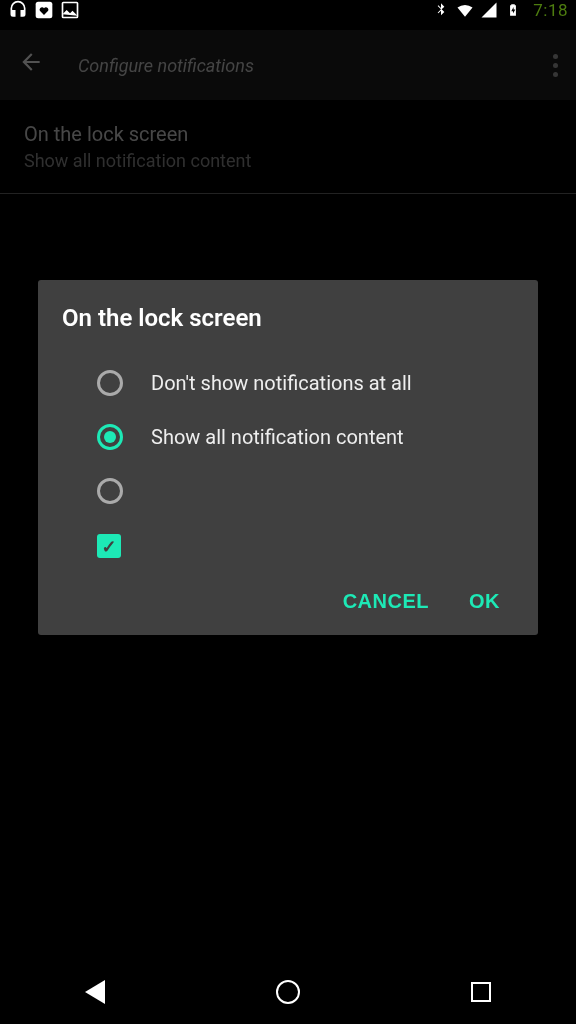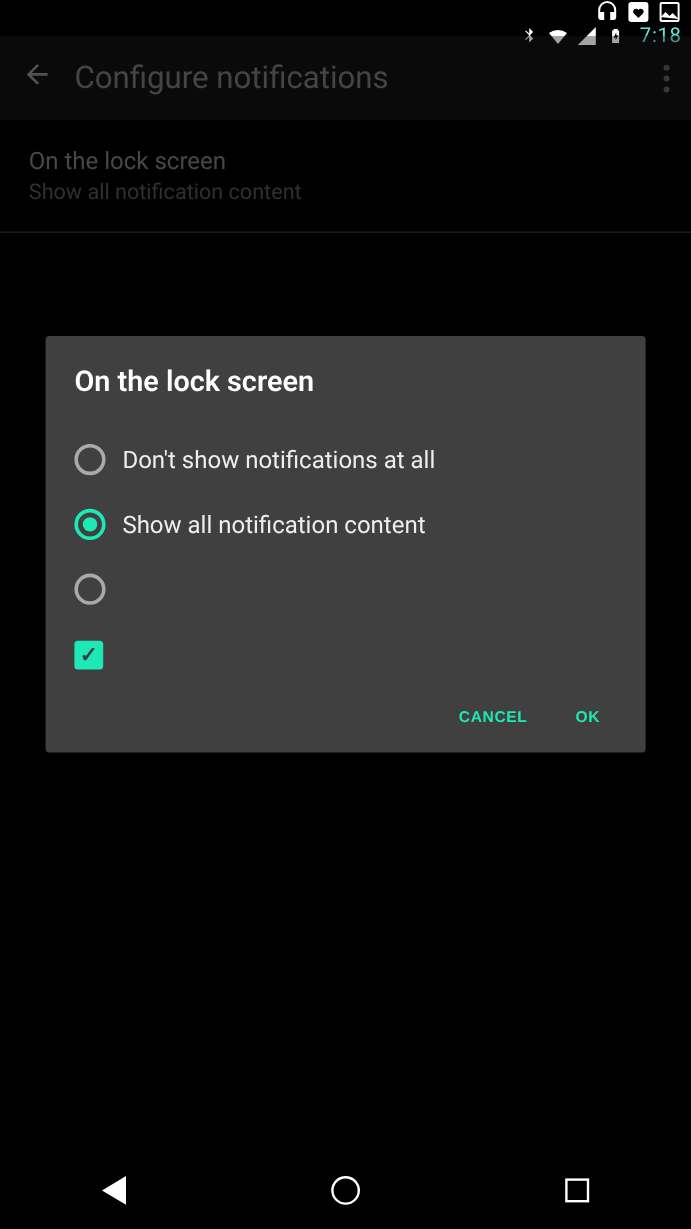--- a/index.html
+++ b/index.html
@@ -3,36 +3,35 @@
   <meta charset="utf-8">
   <style>
     * { margin: 0; padding: 0; box-sizing: border-box; }
     body {
       width: 576px; height: 1024px;
       background: #000; font-family: Roboto, Arial, sans-serif;
       position: relative; overflow: hidden;
     }
     
     .status-bar {
-      height: 30px; background: #000; color: #5eead4;
-      display: flex; align-items: flex-end; padding: 0 8px;
+      height: 30px; background: #000; color: #4d7c0f;
+      display: flex; align-items: flex-start; padding: 0 8px;
       font-size: 17px;
-      flex-direction: column;
     }
     .status-left { display: flex; gap: 6px; align-items: center; }
     .status-right { margin-left: auto; display: flex; gap: 4px; align-items: center; }
     .clock { margin-left: 6px; font-weight: 400; letter-spacing: 0.5px; }
     
     .app-bar {
       height: 70px; background: #1a1a1a;
       display: flex; align-items: center; padding: 0 18px;
       opacity: 0.4;
     }
     .back-arrow { color: #ccc; font-size: 24px; }
-    .app-title { color: #aaa; font-size: 26px; margin-left: 18px; font-weight: 400; }
+    .app-title { color: #aaa; font-size: 18px; margin-left: 34px; font-weight: 400; font-style: italic; }
     .overflow { margin-left: auto; color: #888; display: flex; flex-direction: column; gap: 4px; }
     .overflow span { width: 5px; height: 5px; background: #888; border-radius: 50%; }
     
     .settings-row { padding: 22px 24px; opacity: 0.35; }
     .settings-title { color: #ccc; font-size: 20px; }
     .settings-sub { color: #888; font-size: 18px; margin-top: 4px; }
     .divider { height: 1px; background: #222; }
     
     .scrim {
       position: absolute; inset: 0;
@@ -40,22 +39,22 @@
       padding-top: 280px;
     }
     
     .dialog {
       width: 500px; background: #404040; border-radius: 3px;
       padding: 24px 24px 12px 24px;
       box-shadow: 0 10px 40px rgba(0,0,0,0.5);
     }
     .dialog-title { color: #fff; font-size: 24px; font-weight: 600; margin-bottom: 24px; }
     .option {
-      display: flex; align-items: center; gap: 14px;
-      padding: 14px 0; cursor: pointer;
+      display: flex; align-items: center; gap: 28px;
+      padding: 14px 0; cursor: pointer; margin-left: 35px;
     }
     .option-multi { align-items: flex-start; }
     .radio {
       width: 26px; height: 26px; border: 3px solid #aaa; border-radius: 50%;
       flex-shrink: 0; position: relative;
     }
     .radio.selected { border-color: #1de9b6; }
     .radio.selected::after {
       content: ''; position: absolute; inset: 4px; background: #1de9b6; border-radius: 50%;
     }
@@ -64,21 +63,21 @@
       flex-shrink: 0; display: flex; align-items: center; justify-content: center;
       margin-top: 2px;
       color: #404040; font-weight: bold; font-size: 18px;
     }
     .option-label { color: #eee; font-size: 20px; line-height: 1.3; }
     .dialog-actions {
       display: flex; justify-content: flex-end; gap: 40px;
       padding: 18px 14px 10px 0;
     }
     .dialog-btn {
-      color: #1de9b6; font-size: 13px; font-weight: 600;
+      color: #1de9b6; font-size: 20px; font-weight: 600;
       background: none; border: none; cursor: pointer; letter-spacing: 0.5px;
     }
     
     .nav-bar {
       position: absolute; bottom: 0; left: 0; right: 0; height: 64px;
       background: #000; display: flex; justify-content: space-around; align-items: center;
     }
     .nav-back { width: 0; height: 0; border-top: 12px solid transparent; border-bottom: 12px solid transparent; border-right: 20px solid #fff; }
     .nav-home { width: 24px; height: 24px; border: 2.5px solid #fff; border-radius: 50%; }
     .nav-recent { width: 20px; height: 20px; border: 2.5px solid #fff; }

